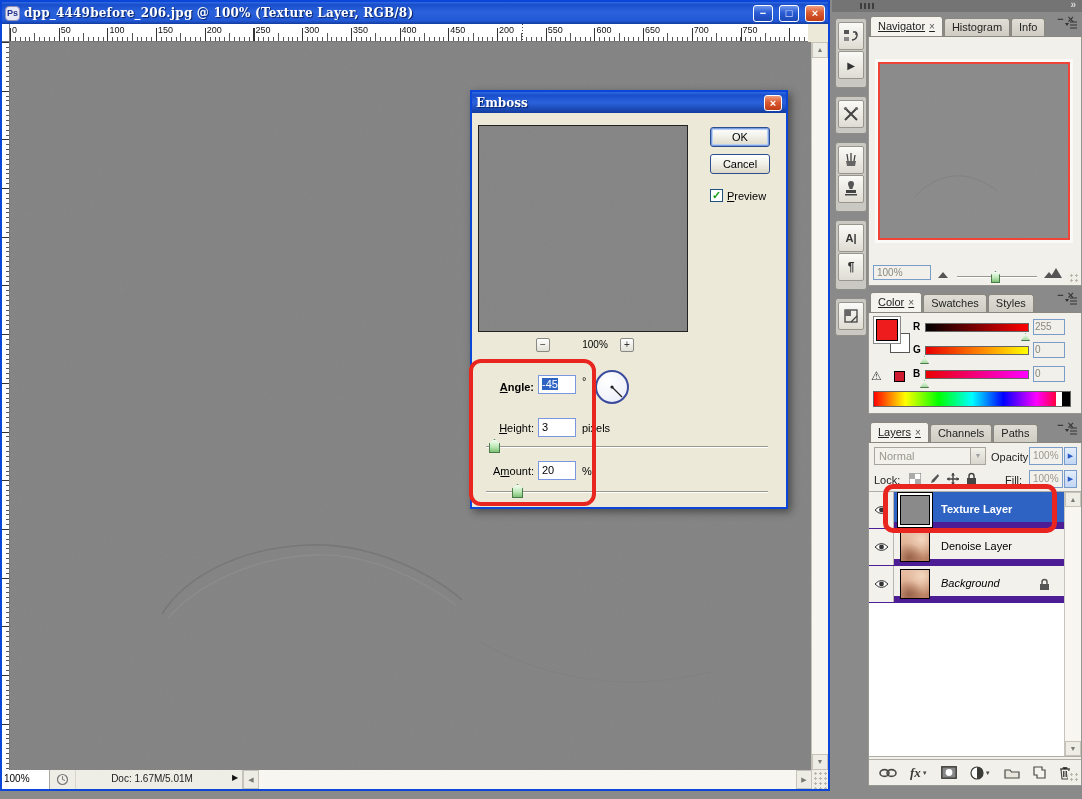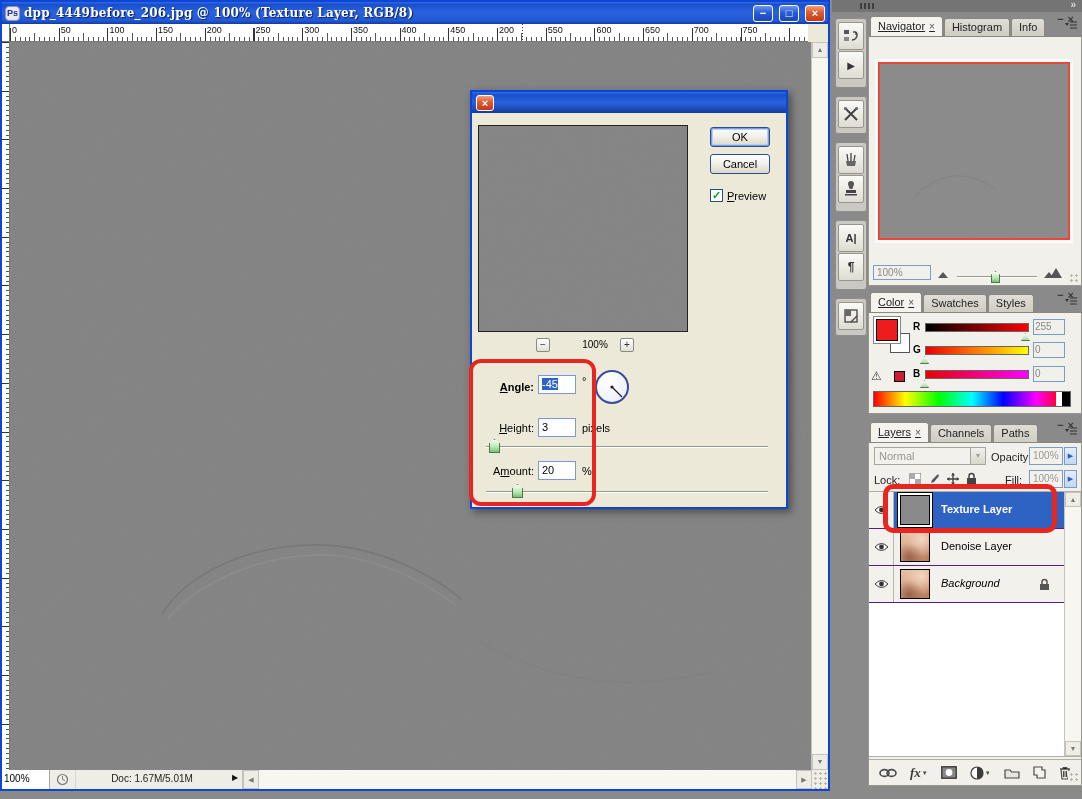--- a/index.html
+++ b/index.html
@@ -141,21 +141,21 @@
   .blend .dd { position:absolute; right:0; top:0; width:15px; height:16px; background:linear-gradient(#F2F1EA,#D8D6CC);
     border-left:1px solid #A8A69C; color:#A0A0A0; text-align:center; font-size:7px; line-height:16px; }
   .ltext { position:absolute; font-size:11px; color:#222; }
   .pctfld { position:absolute; left:160px; width:34px; height:18px; border:1px solid #7A9CC8; background:#F2F1EC;
     color:#9A988E; font-size:10px; padding:2px 3px; }
   .arrbtn { position:absolute; left:195px; width:13px; height:18px; background:linear-gradient(#E4EEFC,#C2D6F4);
     border:1px solid #7A9CC8; color:#2A5AC8; font-size:7px; text-align:center; line-height:16px; }
   .lockicons { position:absolute; left:38px; top:28px; display:flex; gap:4px; }
   .lockicons .li { width:15px; height:15px; display:flex; align-items:center; justify-content:center; }
   .llist { position:absolute; left:0; top:48px; width:212px; height:266px; background:#FFFFFF; border-top:1px solid #B0AFA6; border-bottom:1px solid #B0AFA6; }
-  .lrow { position:absolute; left:0; width:195px; height:37px; border-bottom:1px solid #4c1d95; background:#F2F1EC; }
+  .lrow { position:absolute; left:0; width:195px; height:37px; border-bottom:7px solid #4c1d95; background:#F2F1EC; }
   .lrow .eye { position:absolute; left:0; top:0; width:25px; height:36px; border-right:1px solid #B8B7AE; background:#F2F1EC;
     display:flex; align-items:center; justify-content:center; }
   .lrow .thumb { position:absolute; left:31px; top:3px; width:30px; height:30px; border:1px solid #000; }
   .lrow .lname { position:absolute; left:72px; top:11px; font-size:11px; }
   .lrow.sel { background:#2E63C4; }
   .lrow.sel .lname { color:#fff; font-weight:bold; }
   .lrow.sel .thumb { box-shadow:0 0 0 2px #fff, 0 0 0 3px #000; }
   .skin-thumb { background:
     radial-gradient(circle at 28% 88%, rgba(110,55,35,.55), transparent 46%),
     radial-gradient(circle at 74% 22%, #F4D8C0, transparent 62%),
@@ -240,20 +240,21 @@
     <div class="hscroll">
       <div class="hbtn" style="left:0;">◀</div>
       <div class="hbtn" style="right:16px;">▶</div>
       <div class="grip"></div>
     </div>
   </div>
 </div>
 
 <div class="dialog">
   <div class="dlg-title">
+    <div class="t">Emboss</div>
     <div class="dlg-close">×</div>
   </div>
   <div class="dlg-body">
     <div class="preview-box">
       <svg viewBox="0 0 210 207" preserveAspectRatio="none">
         <filter id="g2">
             <feTurbulence type="fractalNoise" baseFrequency="0.9" numOctaves="2"></feTurbulence>
             <feColorMatrix type="saturate" values="0"></feColorMatrix>
           </filter>
         <rect width="210" height="207" fill="#848484"></rect>

